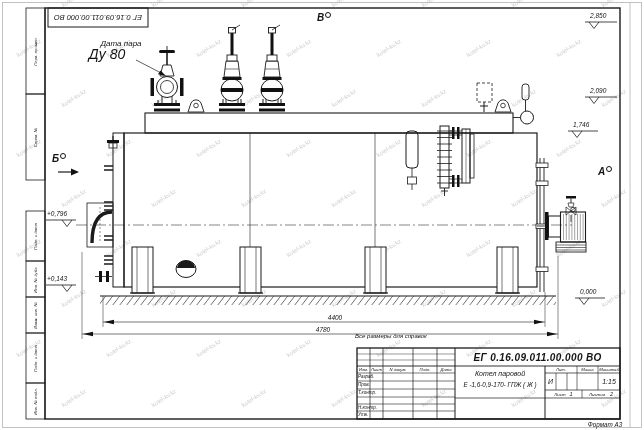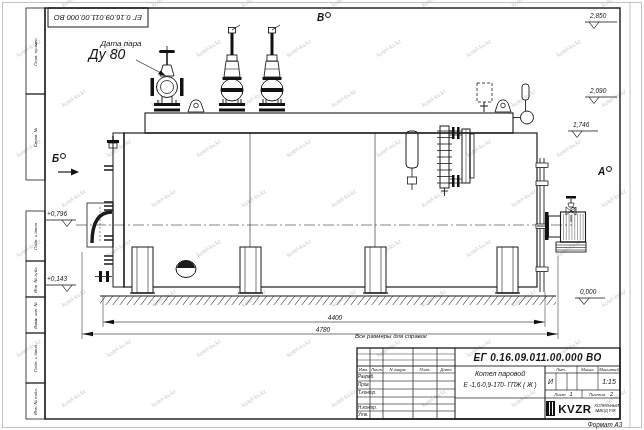--- a/index.html
+++ b/index.html
@@ -408,24 +408,16 @@
 
   <div class="t ctr" style="left:545px;top:390px;width:37px;height:8px;font-size:4.4px;gap:4px;">
     <span>Лист</span>
     <span style="font-size:5.6px;">1</span>
   </div>
   <div class="t ctr" style="left:582px;top:390px;width:38px;height:8px;font-size:4.4px;gap:5px;">
     <span>Листов</span>
     <span style="font-size:5.6px;">2</span>
   </div>
 
-  <div class="logo-wrap" style="left:546px;top:399px;width:73px;height:19px;">
-    <span class="logomark"></span>
-    <span class="logotext">KVZR</span>
-    <span class="logocap">
-      <span>КОТЕЛЬНЫЙ</span>
-      <span>ЗАВОД РЗК</span>
-    </span>
-  </div>
 
   <div class="t ctr" style="left:560px;top:420px;width:90px;height:8px;font-size:6.3px;">Формат  А3</div>
 
 </div>
 
 </body></html>

